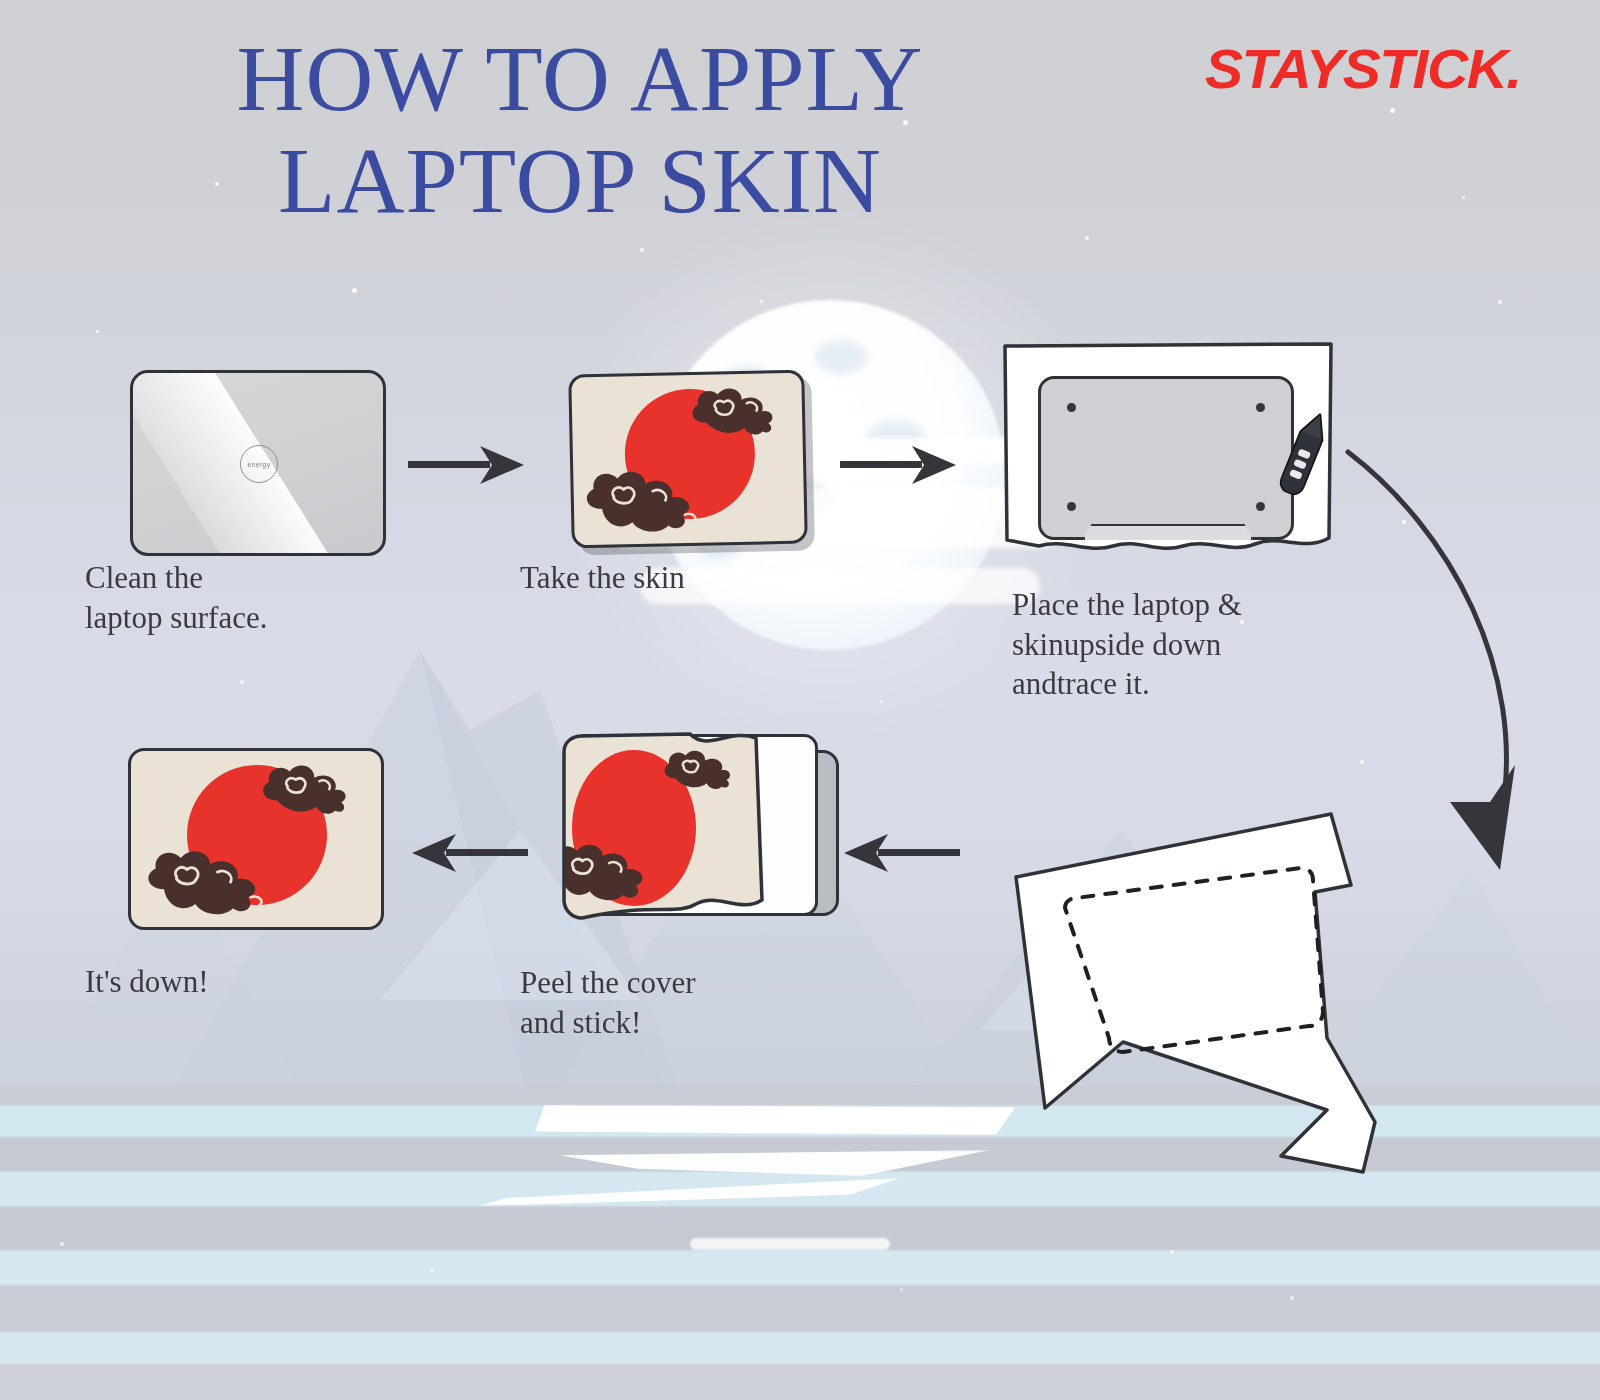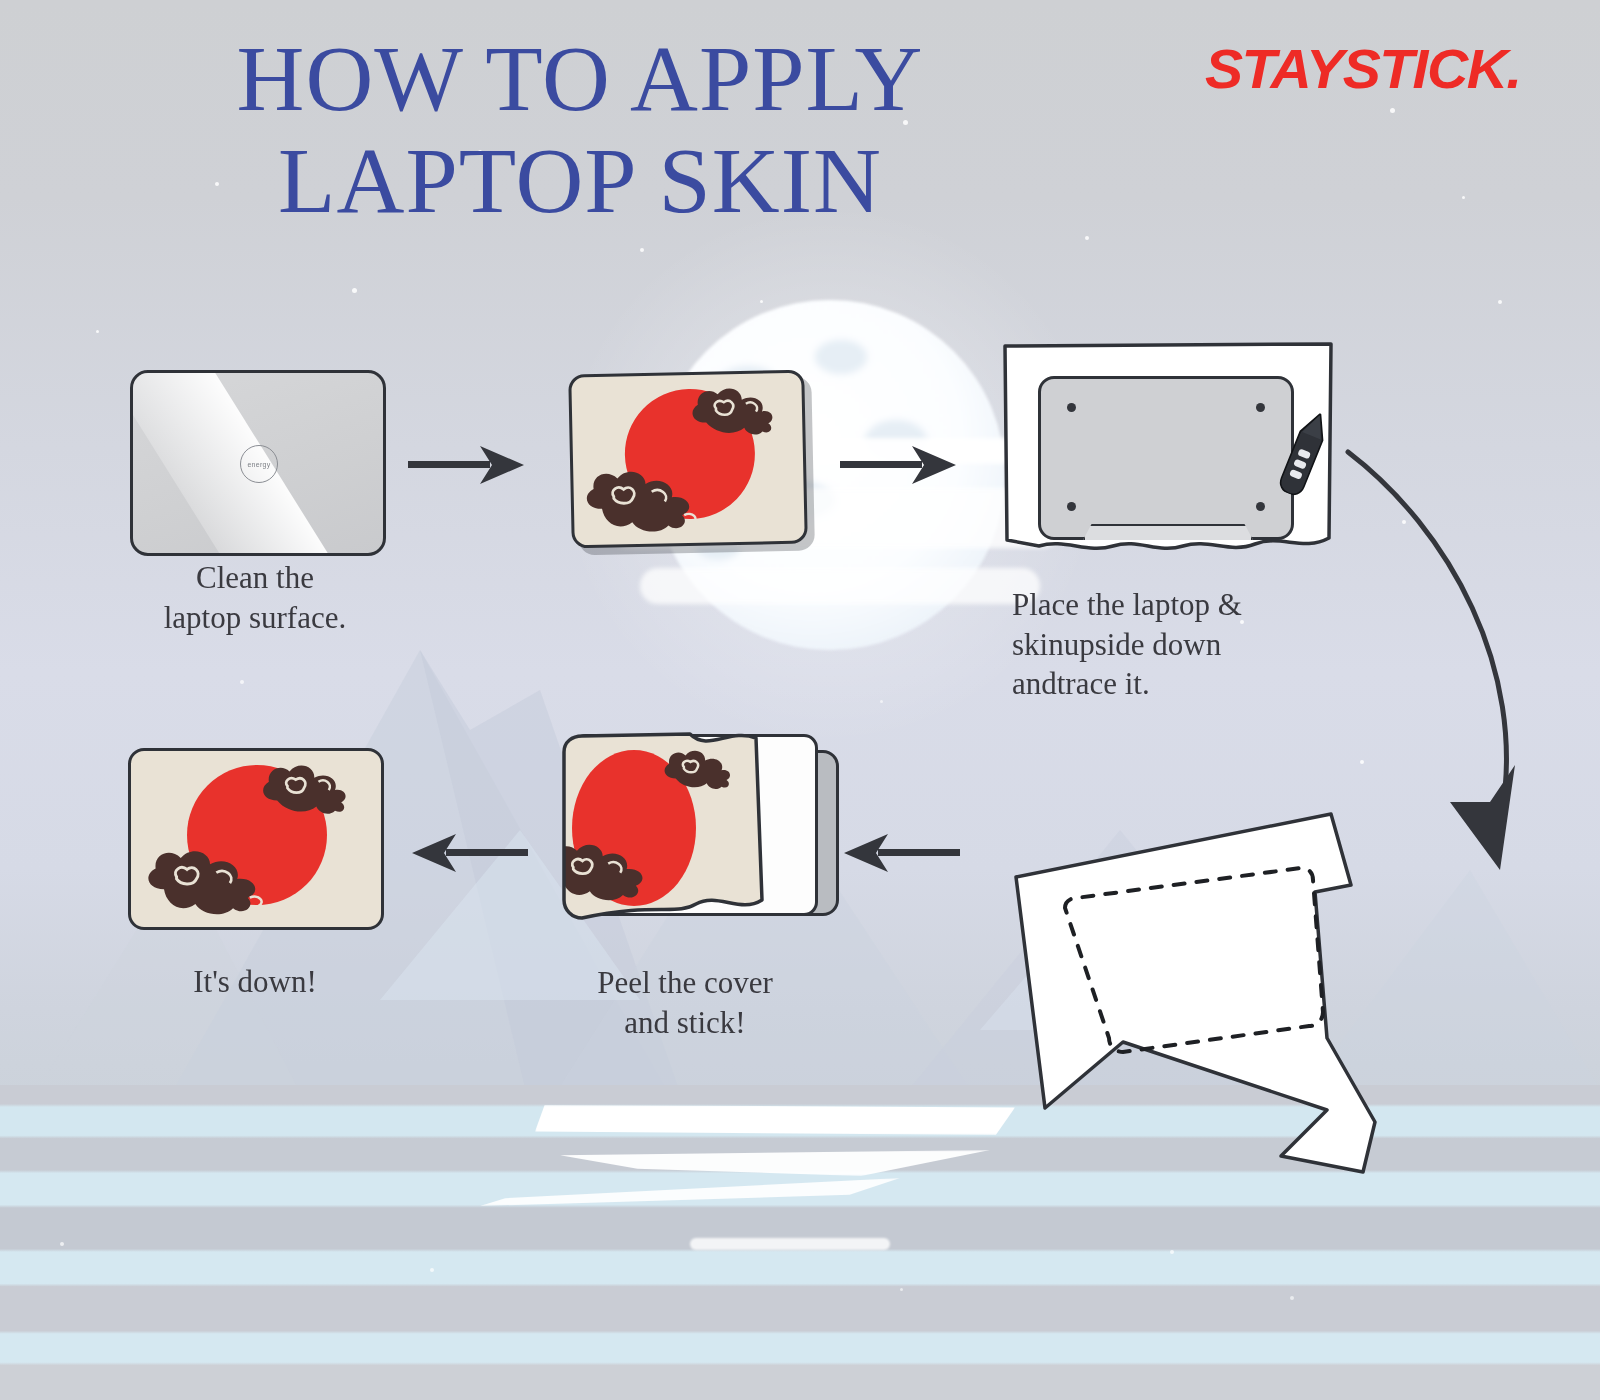--- a/index.html
+++ b/index.html
@@ -63,21 +63,21 @@
     color:#ee2b26;
     font-family:"Liberation Sans", sans-serif;
     font-weight:bold;font-style:italic;
     font-size:56px;letter-spacing:-1.5px;
     transform:scaleX(1.02);
   }
 
   
   .step{position:absolute;}
   .caption{
-    position:absolute;text-align:center;
+    position:absolute;
     color:#3a3a40;
     font-family:"Liberation Serif", serif;
     font-size:31px;line-height:1.28;
     white-space:pre-line;
   }
 
   
   .lid{
     position:absolute;left:130px;top:370px;width:250px;height:180px;
     background:linear-gradient(160deg,#d6d7d9 0%,#cfd0d2 55%,#c9cacd 100%);
@@ -219,20 +219,21 @@
       <path d="M34 28 C30 24 36 18 42 22 C48 18 54 24 50 30 C48 36 38 36 34 30 Z" fill="none" stroke="#e9e2d5" stroke-width="2.6"></path>
       <path d="M64 24 C70 20 78 26 74 32" fill="none" stroke="#e9e2d5" stroke-width="2.4"></path>
     </svg>
     <svg style="position:absolute;left:6px;top:86px;" width="130" height="76" viewBox="0 0 130 76">
       <path d="M22 46 C6 46 2 32 14 26 C12 12 28 6 38 16 C48 4 66 10 66 22 C80 14 96 24 92 36 C108 34 116 48 102 54 C110 62 98 72 88 64 C78 74 58 70 52 60 C38 70 24 60 22 46 Z" fill="#4a302c"></path>
       <path d="M34 34 C30 28 38 22 44 27 C50 22 58 29 53 36 C50 43 38 42 34 36 Z" fill="none" stroke="#e9e2d5" stroke-width="2.8"></path>
       <path d="M72 30 C80 25 90 33 85 40" fill="none" stroke="#e9e2d5" stroke-width="2.6"></path>
       <path d="M104 54 C112 50 120 58 112 62" fill="none" stroke="#e9e2d5" stroke-width="2.4"></path>
     </svg>
   </div>
+  <div class="caption" style="left:520px;top:558px;width:330px;">Take the skin</div>
 
   <div class="arrow" style="left:840px;top:440px;">
     <svg width="120" height="50" viewBox="0 0 120 50">
       <rect x="0" y="21" width="82" height="7" fill="#34363c"></rect>
       <path d="M72 6 L116 25 L72 44 L84 25 Z" fill="#34363c"></path>
     </svg>
   </div>
 
   <div class="sheet3">
     <svg width="330" height="240" viewBox="0 0 330 240">

